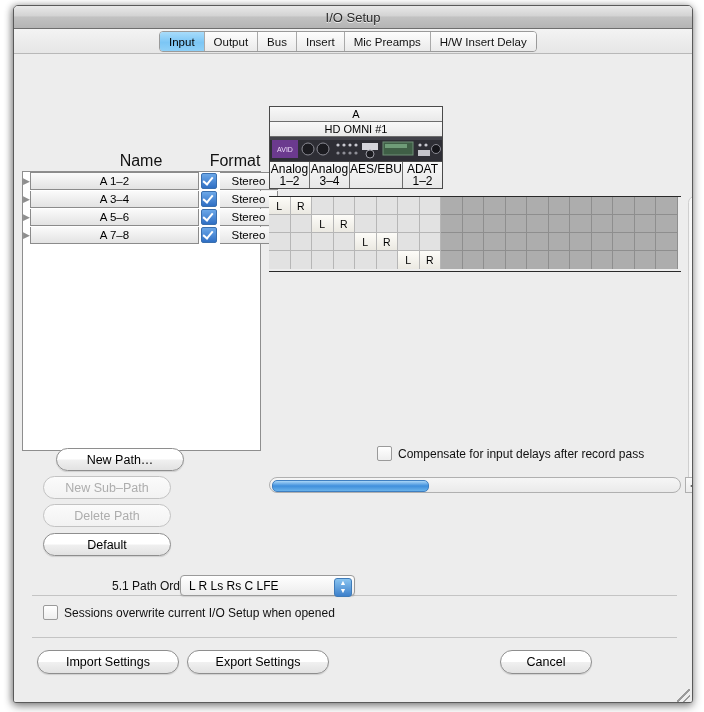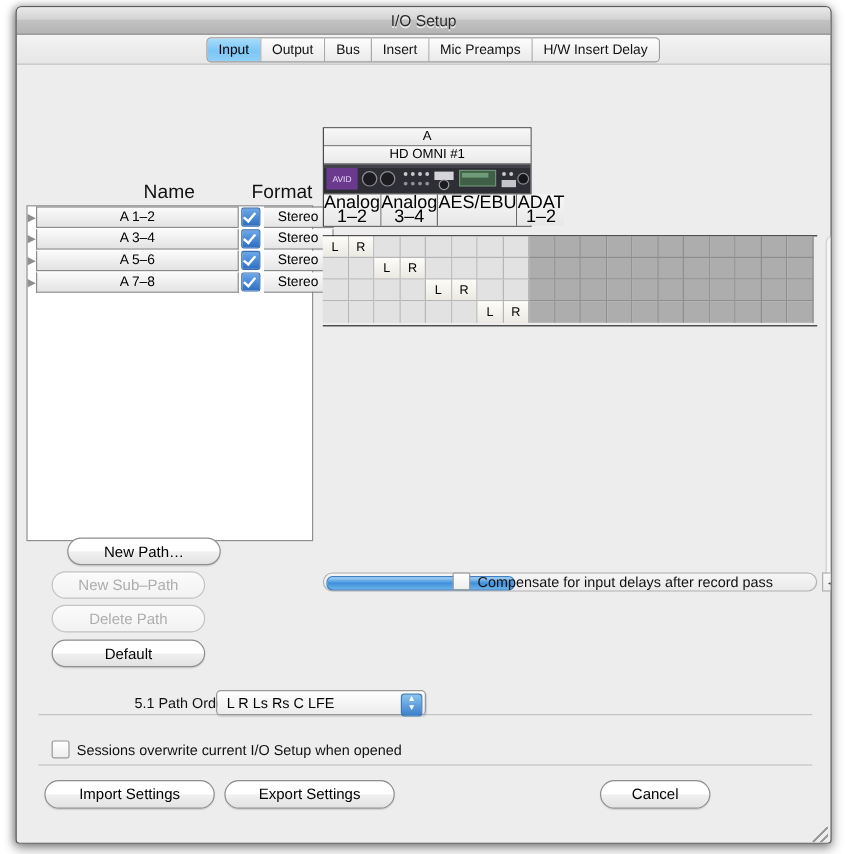--- a/index.html
+++ b/index.html
@@ -28,21 +28,21 @@
     font-size: 13px; color: #2a2a2a;
     text-shadow: 0 1px 0 rgba(255,255,255,0.7);
   }
   .tabstrip {
     height: 24px;
     background: linear-gradient(to bottom,#f3f3f3,#e6e6e6);
     border-bottom: 1px solid #b8b8b8;
     position: relative;
   }
   .tabs {
-    position: absolute; left: 158px; top: 2px;
+    position: absolute; left: 145px; top: 2px;
     display: flex;
     border: 1px solid #9a9a9a;
     border-radius: 4px;
     overflow: hidden;
     background: linear-gradient(to bottom,#fcfcfc,#e8e8e8);
     height: 19px;
     text-align: center;
   }
   .tab {
     padding: 0 9px;
@@ -127,21 +127,21 @@
     height: 24px;
     background: linear-gradient(to bottom,#3b3b42,#24242a);
     border-bottom: 1px solid #4a4a4a;
     position: relative; overflow: hidden;
   }
   .subcols { display: flex; }
   .subcol {
     flex: 1; height: 26px;
     border-right: 1px solid #6d6d6d;
     background: linear-gradient(to bottom,#f8f8f8,#e7e7e7);
-    font-size: 15px; color: #000; text-align: center;
+    font-size: 12px; color: #000; text-align: center;
     line-height: 12px; padding-top: 1px; box-sizing: border-box;
   }
   .subcol:last-child { border-right: none; }
 
   .grid {
     position: absolute; left: 8px; top: 90px;
     width: 412px; height: 76px;
     border-top: 1px solid #2a2a2a;
     border-bottom: 1px solid #2a2a2a;
     box-sizing: border-box;
@@ -441,34 +441,34 @@
       </div>
       <div class="sbtn" style="left:424px;">◀</div>
 
     </div>
 
     <div class="btn" style="left:42px; top:394px; width:126px; height:21px;">New Path…</div>
     <div class="btn disabled" style="left:29px; top:422px; width:126px; height:21px;">New Sub–Path</div>
     <div class="btn disabled" style="left:29px; top:450px; width:126px; height:21px;">Delete Path</div>
     <div class="btn" style="left:29px; top:479px; width:126px; height:21px;">Default</div>
 
-    <div style="position:absolute; left:363px; top:392px; display:flex; align-items:center; gap:6px;margin-top:31px;">
+    <div style="position:absolute; left:363px; top:392px; display:flex; align-items:center; gap:6px;">
       <span class="chk"></span>
       <span class="lbl">Compensate for input delays after record pass</span>
     </div>
 
     <div class="sep" style="left:18px; top:541px; width:645px;"></div>
 
     <div style="position:absolute; left:98px; top:525px;" class="lbl">5.1 Path Order:</div>
     <div class="popup" style="left:166px; top:521px; width:175px;">
       <span>L R Ls Rs C LFE</span>
       <span class="arrows">▲<br>▼</span>
     </div>
 
-    <div style="position:absolute; left:29px; top:551px; display:flex; align-items:center; gap:6px;margin-top:12px;">
+    <div style="position:absolute; left:29px; top:551px; display:flex; align-items:center; gap:6px;">
       <span class="chk"></span>
       <span class="lbl">Sessions overwrite current I/O Setup when opened</span>
     </div>
 
     <div class="sep" style="left:18px; top:583px; width:645px;"></div>
 
     <div class="btn" style="left:23px; top:596px; width:140px; height:22px;">Import Settings</div>
     <div class="btn" style="left:173px; top:596px; width:140px; height:22px;">Export Settings</div>
     <div class="btn" style="left:486px; top:596px; width:90px; height:22px;">Cancel</div>
 

